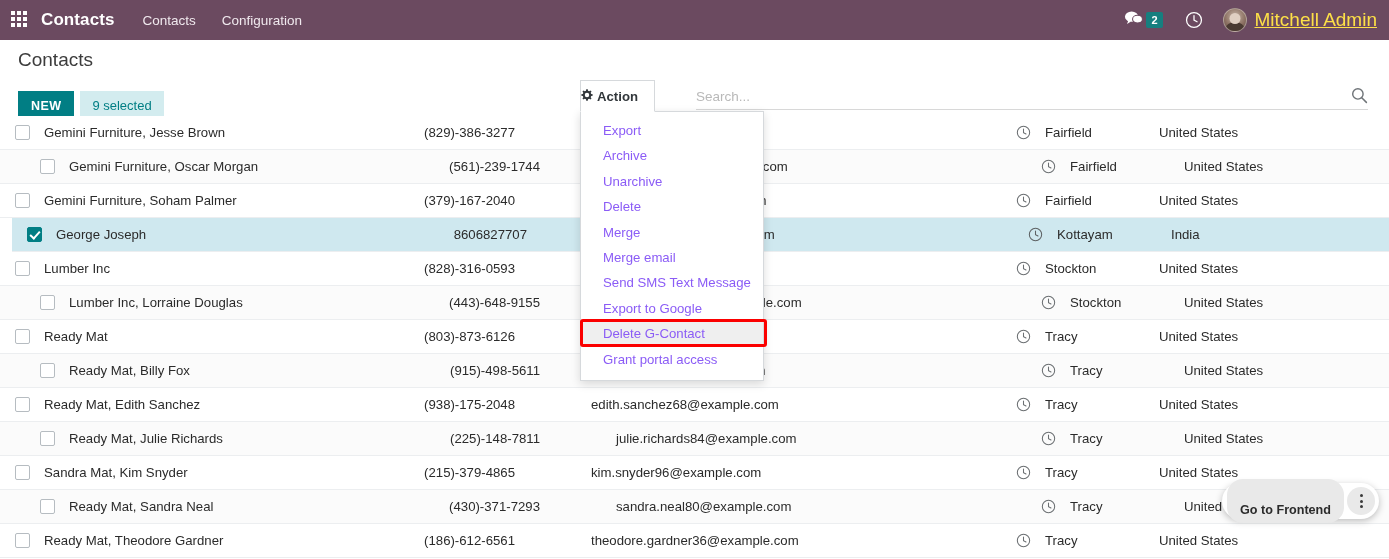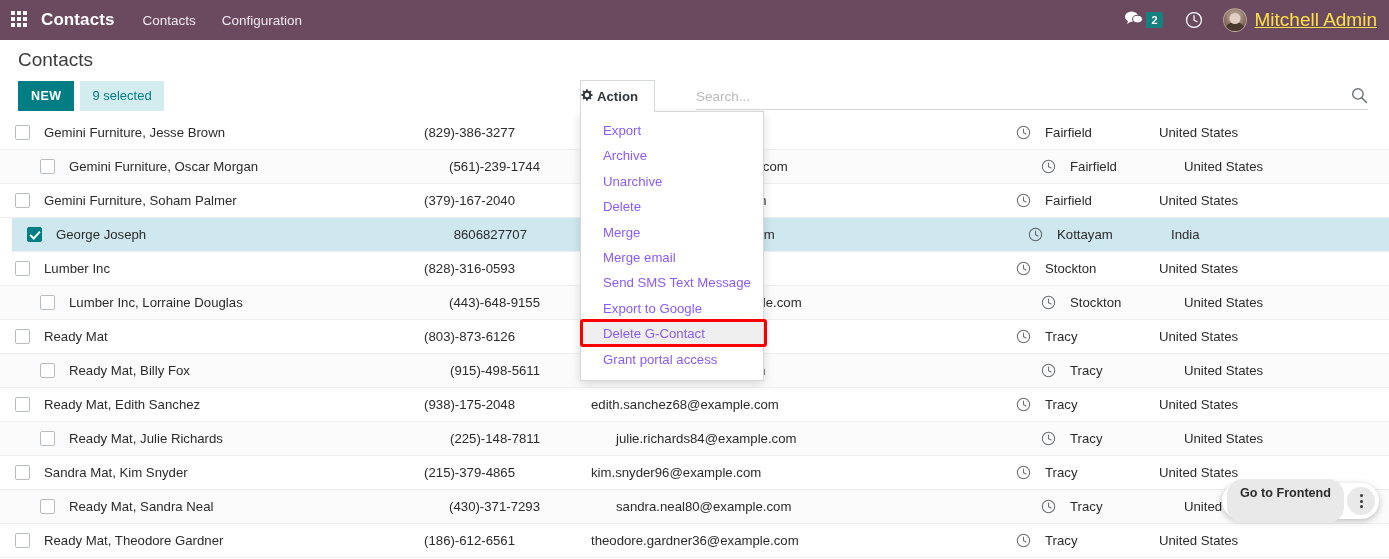--- a/index.html
+++ b/index.html
@@ -73,21 +73,21 @@
   
   .control-panel {
     position: absolute; top: 40px; left: 0;
     width: 1389px; height: 76px;
     background: #ffffff;
   }
   .page-title {
     position: absolute; left: 18px; top: 9px;
     font-size: 19px; color: #3c3c3c; font-weight: 400;
   }
-  .btn-row { position: absolute; left: 18px; top: 41px; display: flex; align-items: center; }
+  .btn-row { position: absolute; left: 18px; top: 51px; display: flex; align-items: center; }
   .btn-new {
     background: #017e84; color: #fff;
     font-size: 12.5px; font-weight: 700; letter-spacing: .4px;
     padding: 0 13px; height: 30px; line-height: 30px;
     border: none; cursor: pointer; border-radius: 0;
   }
   .btn-selected {
     background: #d3ecef; color: #017e84;
     font-size: 13px; padding: 0 12px;
     height: 30px; line-height: 30px;
@@ -191,21 +191,21 @@
     height: 36px; background: #ffffff;
     border-radius: 20px;
     box-shadow: 0 2px 7px rgba(0,0,0,.25);
     display: flex; align-items: center; padding: 0 4px 0 5px; gap: 3px;
     z-index: 60;
   }
   .fw-btn {
     background: #e9e9e9; color: #2b2b2b;
     font-size: 12.6px; font-weight: 700;
     border-radius: 16px; height: 44px; line-height: 28px;
-    padding: 0 13px; cursor: pointer; white-space: nowrap;
+    padding: 17px 13px; cursor: pointer; white-space: nowrap;
   }
   .fw-dots {
     background: #e9e9e9; width: 28px; height: 28px;
     border-radius: 50%; cursor: pointer;
     display: flex; flex-direction: column; align-items: center; justify-content: center; gap: 2.5px;
   }
   .fw-dots i { width: 3px; height: 3px; border-radius: 50%; background: #3a3a3a; display:block; }
 </style>
 </head>
 <body>

